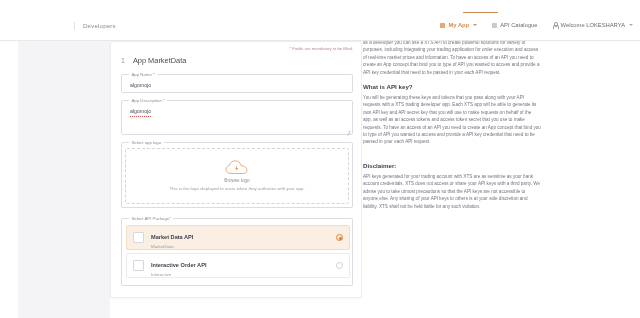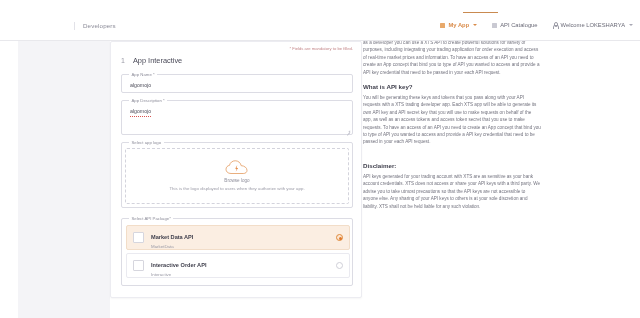--- a/index.html
+++ b/index.html
@@ -350,21 +350,21 @@
 
   <div class="page-bg-left"></div>
   <div class="left-rail"></div>
 
   <div class="form-card">
 
     <div class="mandatory-note">* Fields are mandatory to be filled.</div>
 
     <div class="section-head">
       <span class="step-num">1</span>
-      <span class="section-title">App Interactive</span>
+      <span class="section-title">App MarketData</span>
     </div>
 
     <div class="field" id="app-name-field">
       <span class="field-legend">App Name *</span>
       <span class="field-value" placeholder="App Name">algomojo</span>
     </div>
 
     <div class="field" id="app-desc-field">
       <span class="field-legend">App Description *</span>
       <span class="field-value spell" placeholder="App Description">algomojo</span>

